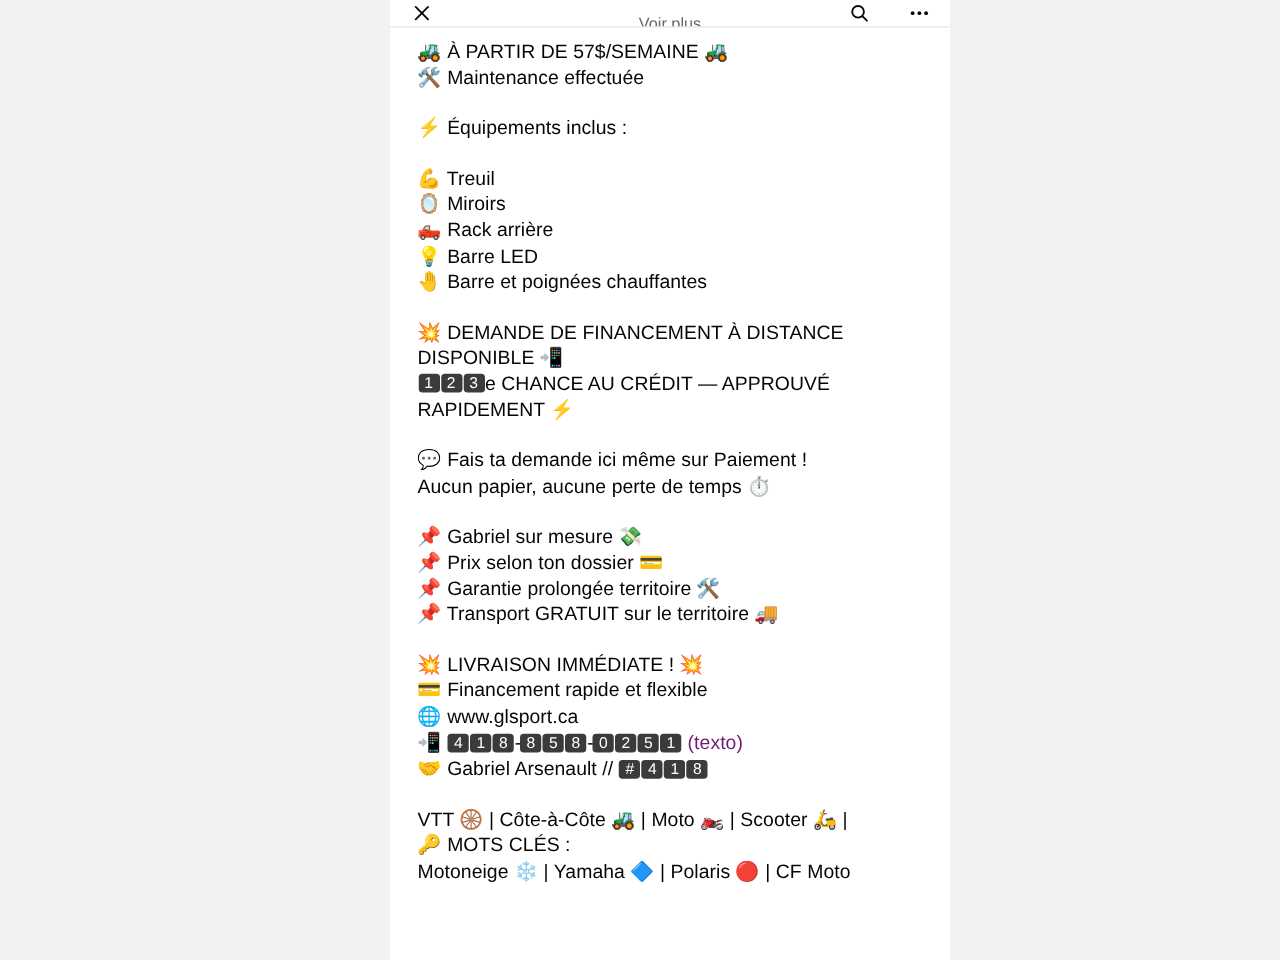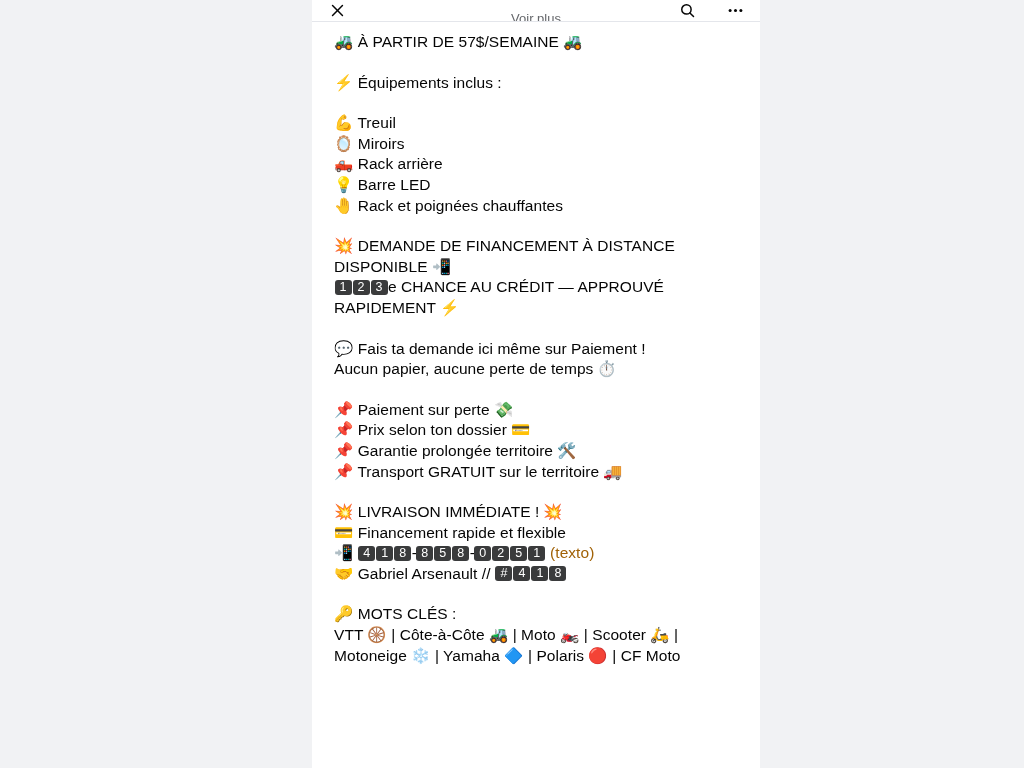--- a/index.html
+++ b/index.html
@@ -93,21 +93,21 @@
     vertical-align: 1.5px;
     font-family: "Liberation Sans", sans-serif;
   }
   .dot-sep {
     display: inline-block;
     width: 4px;
     text-align: center;
     color: #050505;
   }
   .phonerow { white-space: nowrap; }
-  .small-note { color: #a16207; }
+  .small-note { color: #701a75; }
 </style>
 </head>
 <body>
 
 <div id="screen">
   <div class="phone">
 
     <div class="topbar">
       <div class="left-group">
         <div class="icon-btn">
@@ -132,58 +132,60 @@
           </svg>
         </div>
       </div>
     </div>
 
     <div class="clipped-title">Voir plus</div>
 
     <div class="post-body">
 
       <div class="line">🚜 À PARTIR DE 57$/SEMAINE 🚜</div>
+      <div class="line">🛠️ Maintenance effectuée</div>
       <div class="spacer"></div>
       <div class="line">⚡ Équipements inclus :</div>
       <div class="spacer"></div>
       <div class="line">💪 Treuil</div>
       <div class="line">🪞 Miroirs</div>
       <div class="line">🛻 Rack arrière</div>
       <div class="line">💡 Barre LED</div>
-      <div class="line">🤚 Rack et poignées chauffantes</div>
+      <div class="line">🤚 Barre et poignées chauffantes</div>
       <div class="spacer"></div>
       <div class="line">💥 DEMANDE DE FINANCEMENT À DISTANCE DISPONIBLE 📲</div>
 
       <div class="line">
         <span class="keycap">1</span><span class="keycap">2</span><span class="keycap">3</span><span>e CHANCE AU CRÉDIT — APPROUVÉ RAPIDEMENT ⚡</span>
       </div>
 
       <div class="spacer"></div>
       <div class="line">💬 Fais ta demande ici même sur Paiement !</div>
       <div class="line">Aucun papier, aucune perte de temps ⏱️</div>
       <div class="spacer"></div>
-      <div class="line">📌 Paiement sur perte 💸</div>
+      <div class="line">📌 Gabriel sur mesure 💸</div>
       <div class="line">📌 Prix selon ton dossier 💳</div>
       <div class="line">📌 Garantie prolongée territoire 🛠️</div>
       <div class="line">📌 Transport GRATUIT sur le territoire 🚚</div>
       <div class="spacer"></div>
       <div class="line">💥 LIVRAISON IMMÉDIATE ! 💥</div>
       <div class="line">💳 Financement rapide et flexible</div>
+      <div class="line">🌐 www.glsport.ca</div>
 
 
       <div class="line phonerow">
         <span class="emoji">📲</span>
         <span class="keycap">4</span><span class="keycap">1</span><span class="keycap">8</span><span class="dot-sep">-</span><span class="keycap">8</span><span class="keycap">5</span><span class="keycap">8</span><span class="dot-sep">-</span><span class="keycap">0</span><span class="keycap">2</span><span class="keycap">5</span><span class="keycap">1</span>
         <span class="small-note">(texto)</span>
       </div>
 
       <div class="line phonerow">
         <span>🤝 Gabriel Arsenault // </span><span class="keycap">#</span><span class="keycap">4</span><span class="keycap">1</span><span class="keycap">8</span>
       </div>
 
       <div class="spacer"></div>
+      <div class="line">VTT 🛞 | Côte-à-Côte 🚜 | Moto 🏍️ | Scooter 🛵 |</div>
       <div class="line">🔑 MOTS CLÉS :</div>
-      <div class="line">VTT 🛞 | Côte-à-Côte 🚜 | Moto 🏍️ | Scooter 🛵 |</div>
       <div class="line">Motoneige ❄️ | Yamaha 🔷 | Polaris 🔴 | CF Moto</div>
 
     </div>
   </div>
 </div>
 
 </body></html>

